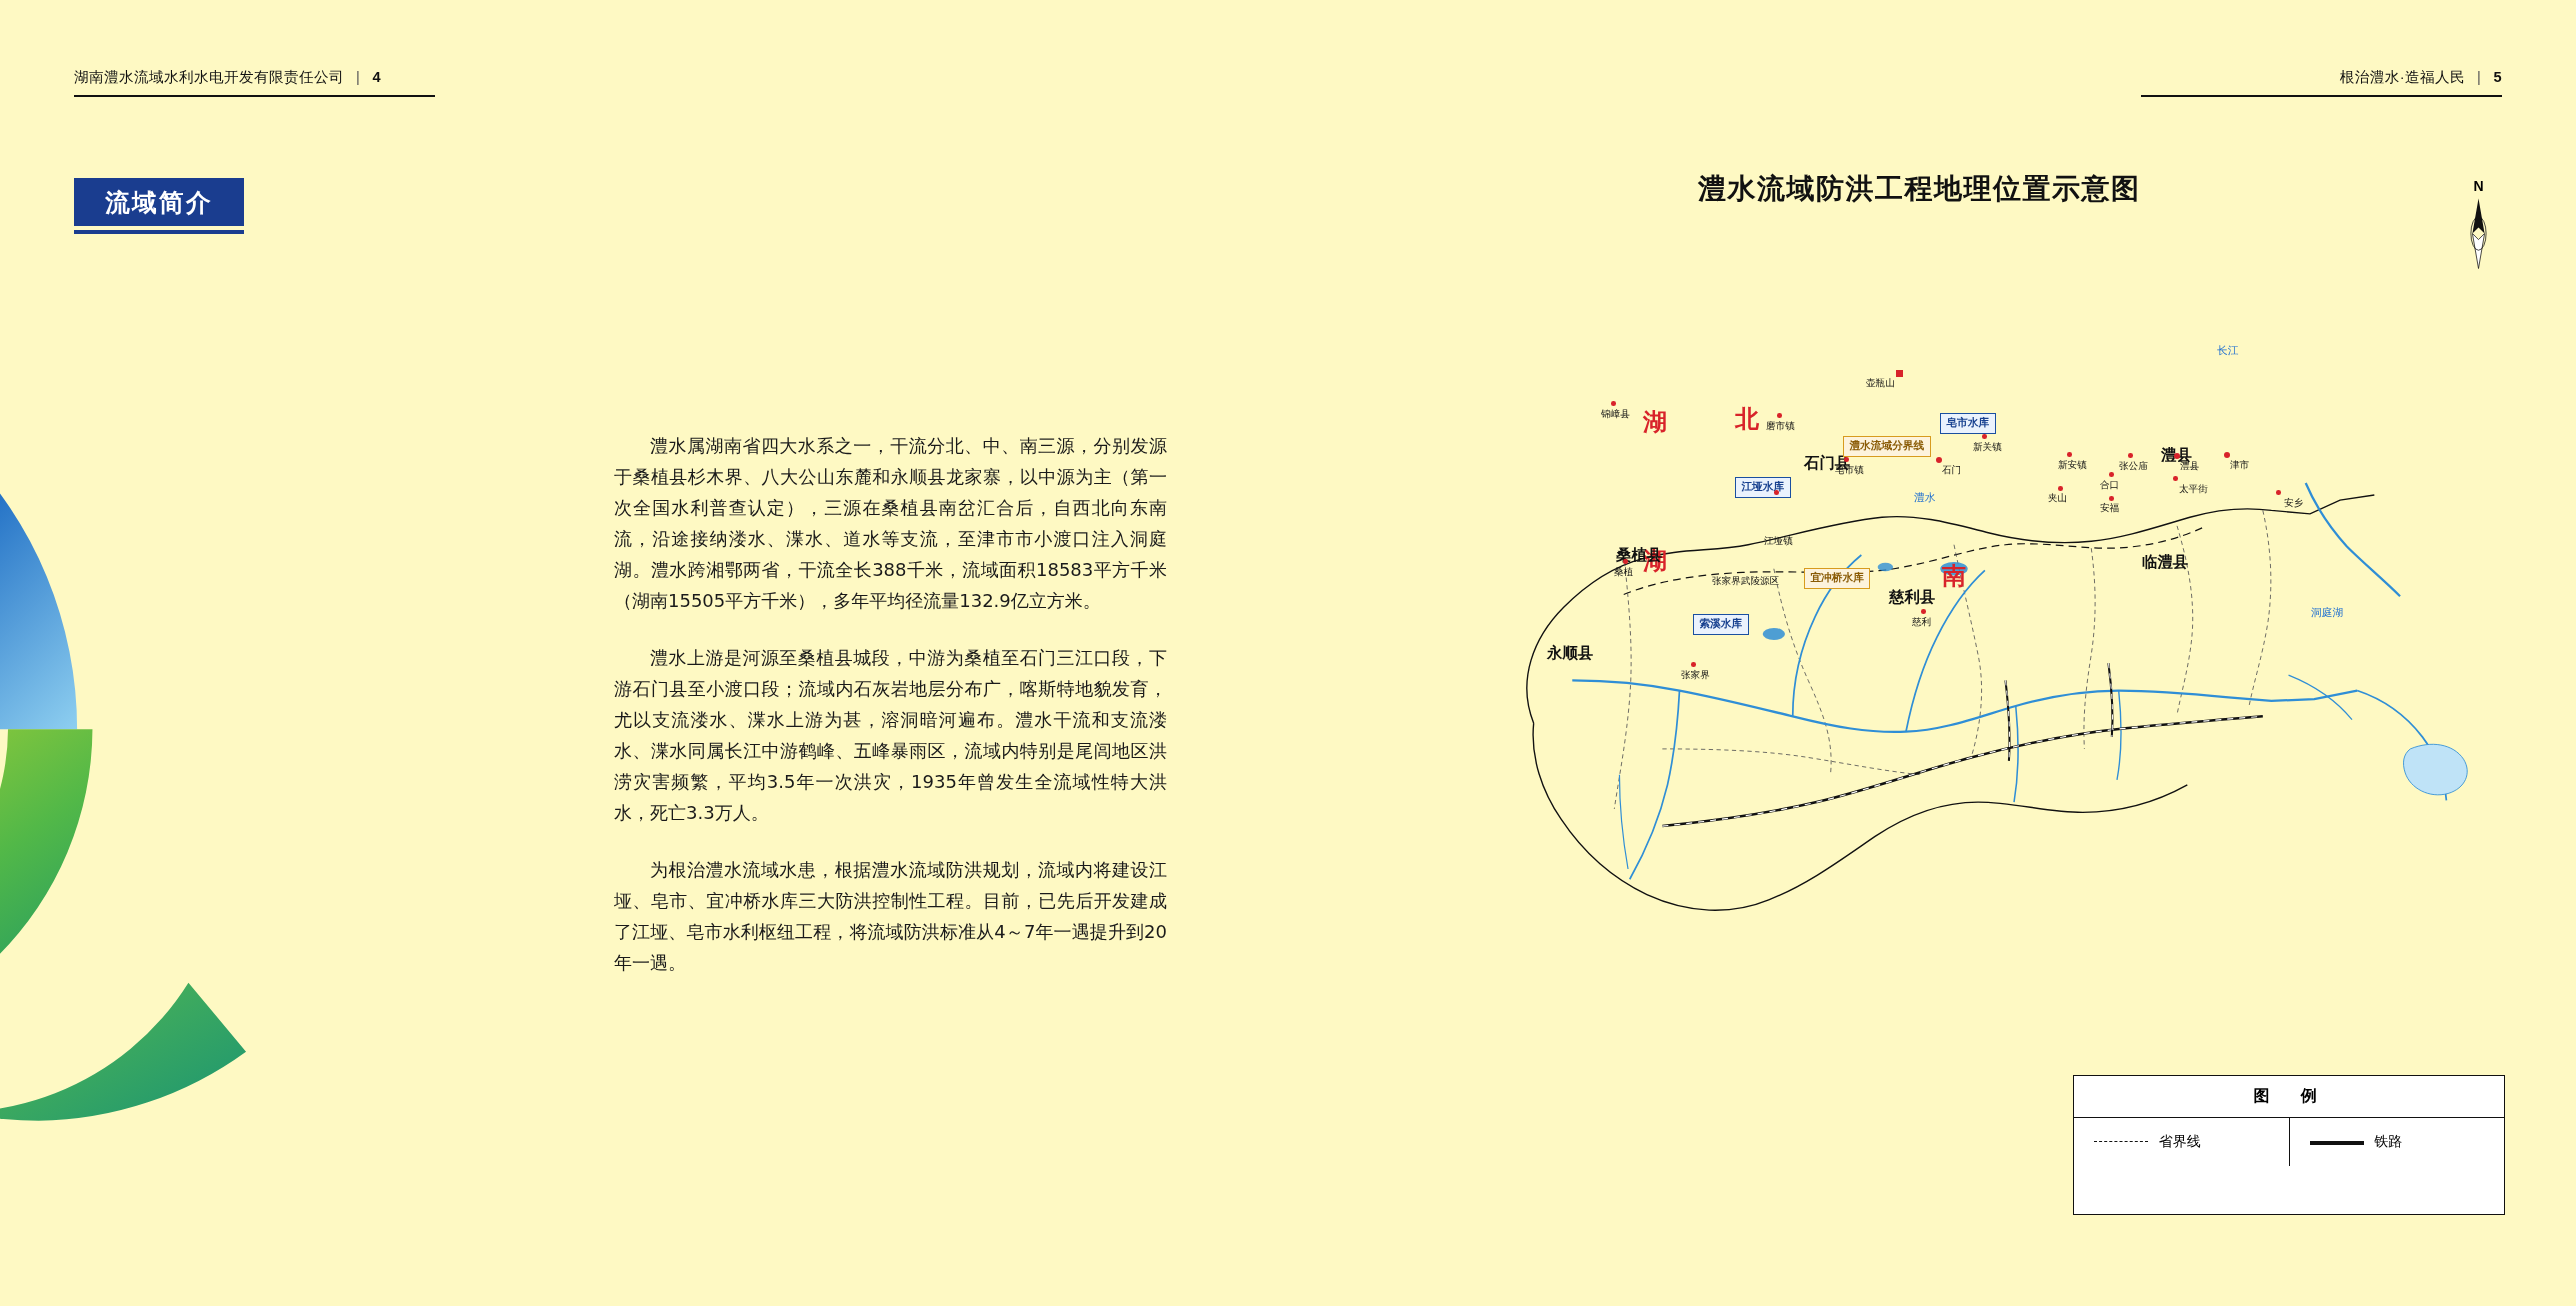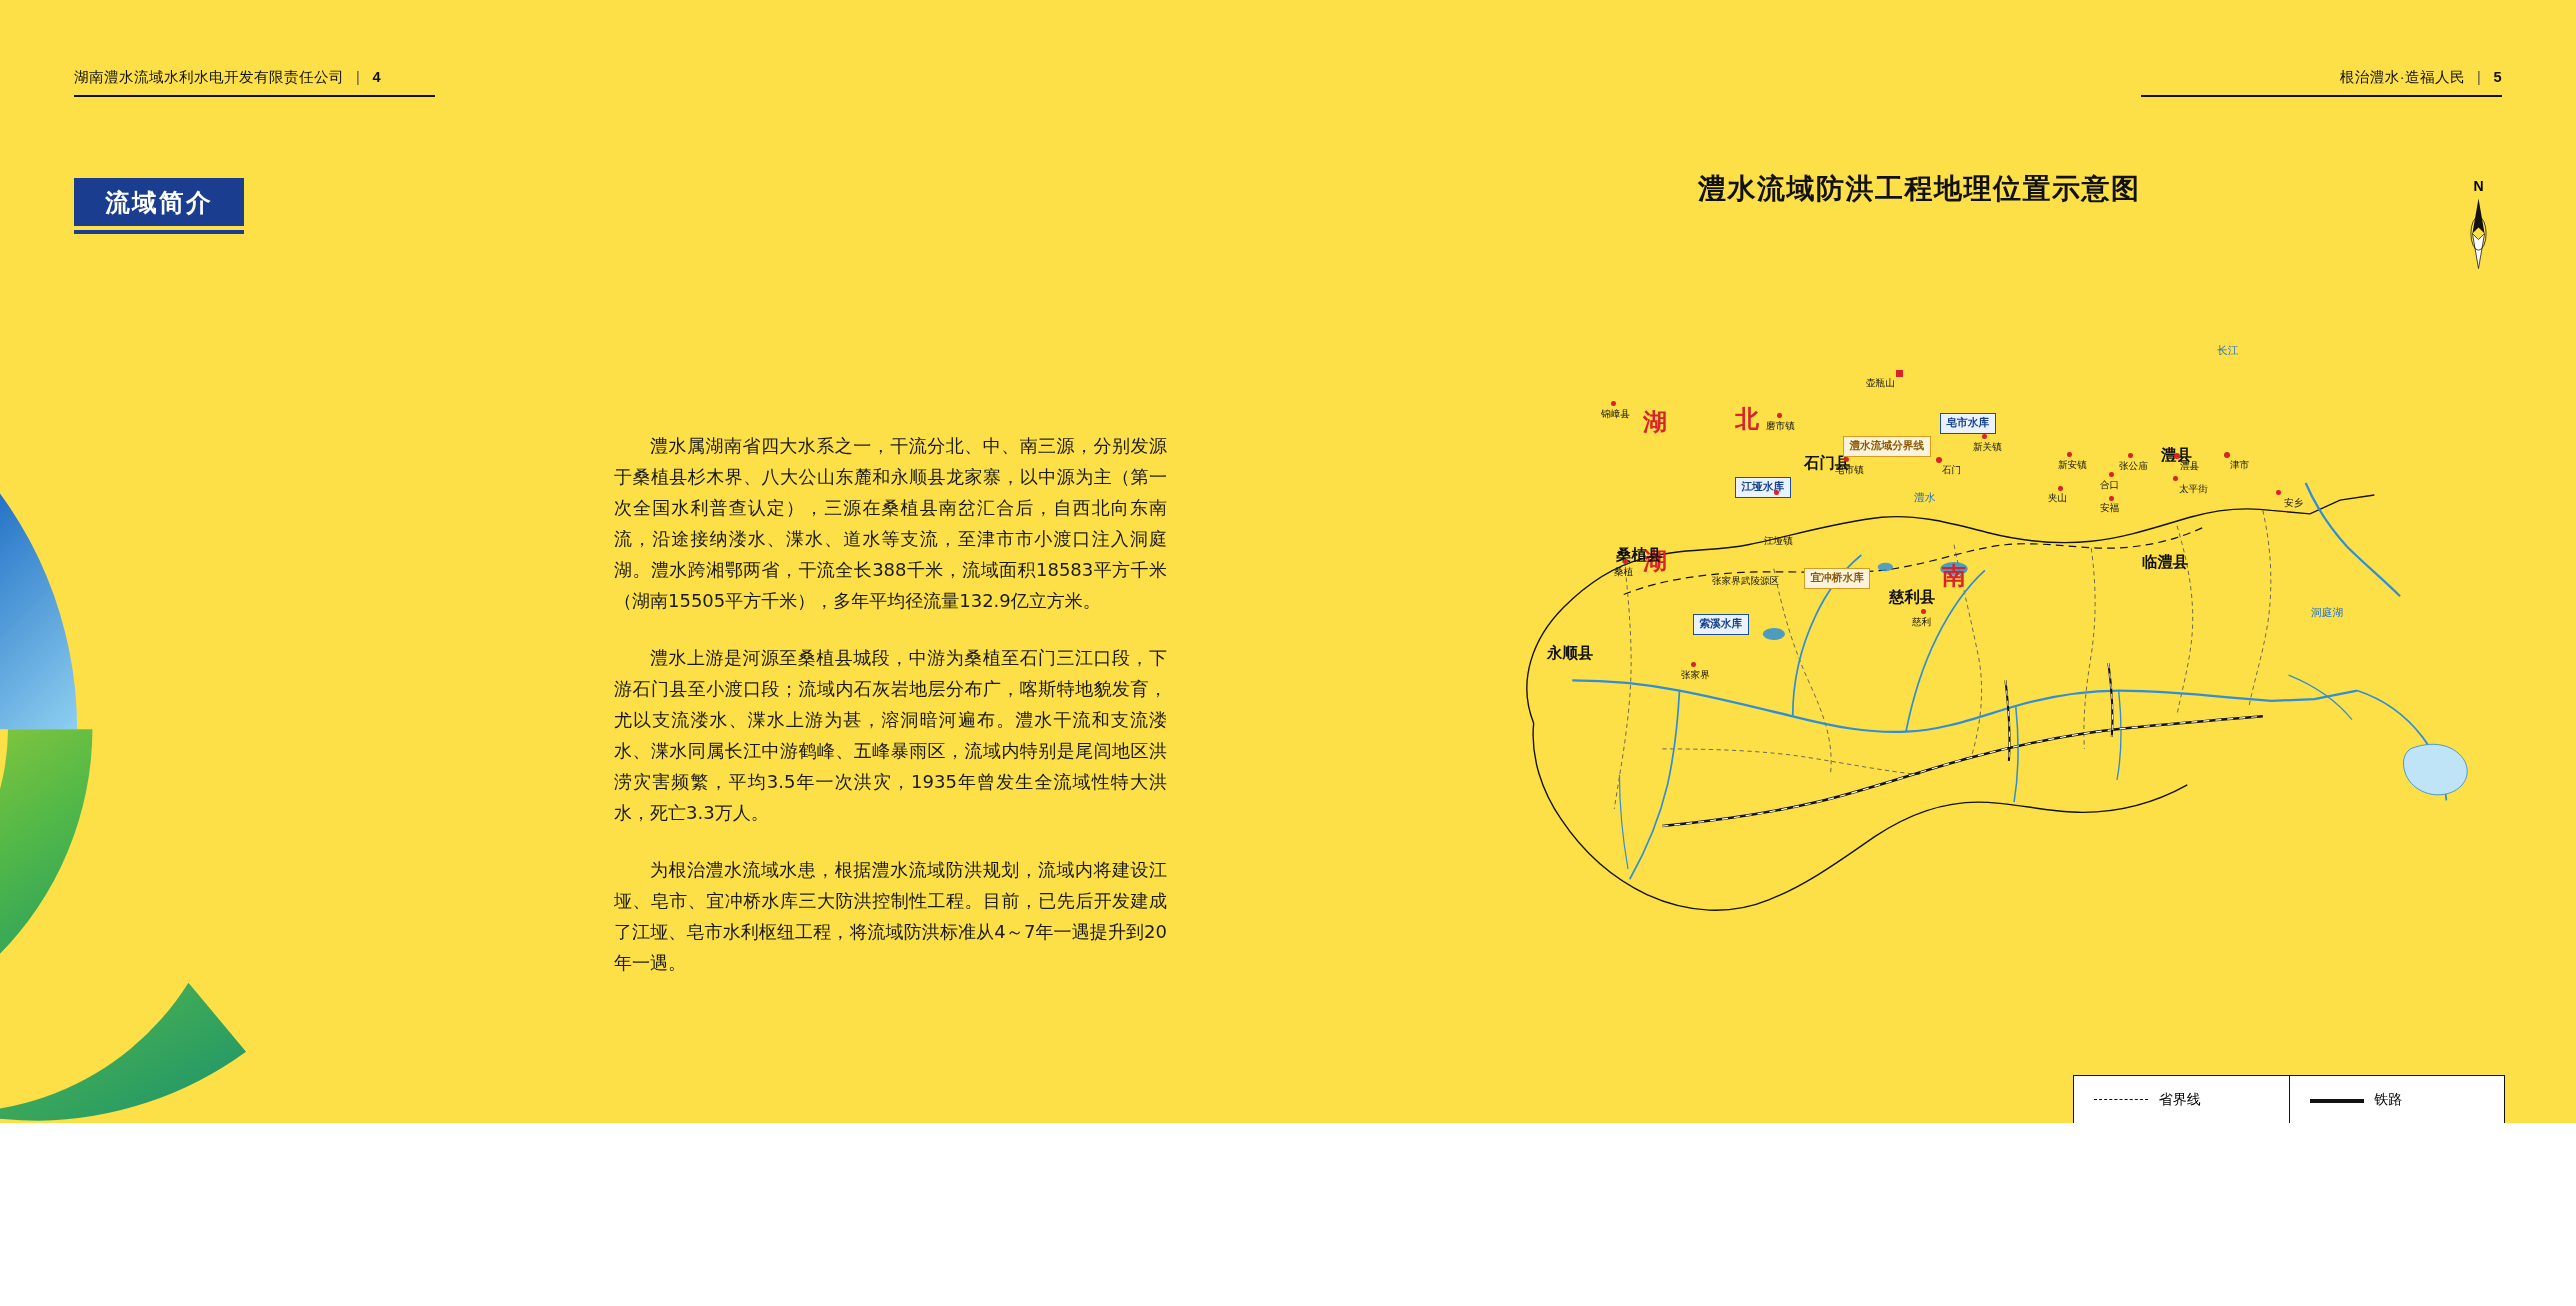--- a/index.html
+++ b/index.html
@@ -1,17 +1,17 @@
 <!DOCTYPE html>
 <html lang="zh" style="font-size:12.3px"><head>
 <meta charset="utf-8">
 <style>
   html,body{margin:0;padding:0;background:#ffffff;}
   body{font-family:"Liberation Sans","DejaVu Sans",sans-serif;color:#000;}
-  #page{position:relative;width:2576px;height:1123px;background:#fde047;overflow:hidden;}
+  #page{position:relative;width:2576px;height:1306px;background:#fef9c3;overflow:hidden;}
 
   
   .runhead{position:absolute;top:68px;font-size:14.6px;color:#111;letter-spacing:0.4px;white-space:nowrap;}
   .runhead .sep{color:#555;margin:0 7.7px;}
   .runhead .pg{font-weight:bold;}
   #runhead-left{left:74px;}
   #runhead-right{right:74px;text-align:right;}
   .rule{position:absolute;height:1.5px;background:#111;}
   #rule-left{left:74px;top:95px;width:361px;}
   #rule-right{right:74px;top:95px;width:361px;}
@@ -241,20 +241,21 @@
     <div class="dot sm" style="left:516px;top:287px;"></div>
     <div class="mlabel small" style="left:507px;top:294px;">慈利</div>
     <div class="dot sm" style="left:286px;top:340px;"></div>
     <div class="mlabel small" style="left:276px;top:347px;">张家界</div>
     <div class="mlabel blue" style="left:509px;top:169px;">澧水</div>
     <div class="mlabel blue" style="left:812px;top:23px;width:12.3px;line-height:12.3px;">长江</div>
     <div class="mlabel blue" style="left:906px;top:284px;">洞庭湖</div>
   </div>
 
   <div id="legend">
+    <div class="lg-title">图　例</div>
     <div class="lg-row">
       <div class="lg-cell">
         <span class="sym dashlong">
             <i></i>
           </span>
         <span>省界线</span>
       </div>
       <div class="lg-cell right">
         <span class="sym rail">
             <i></i>

